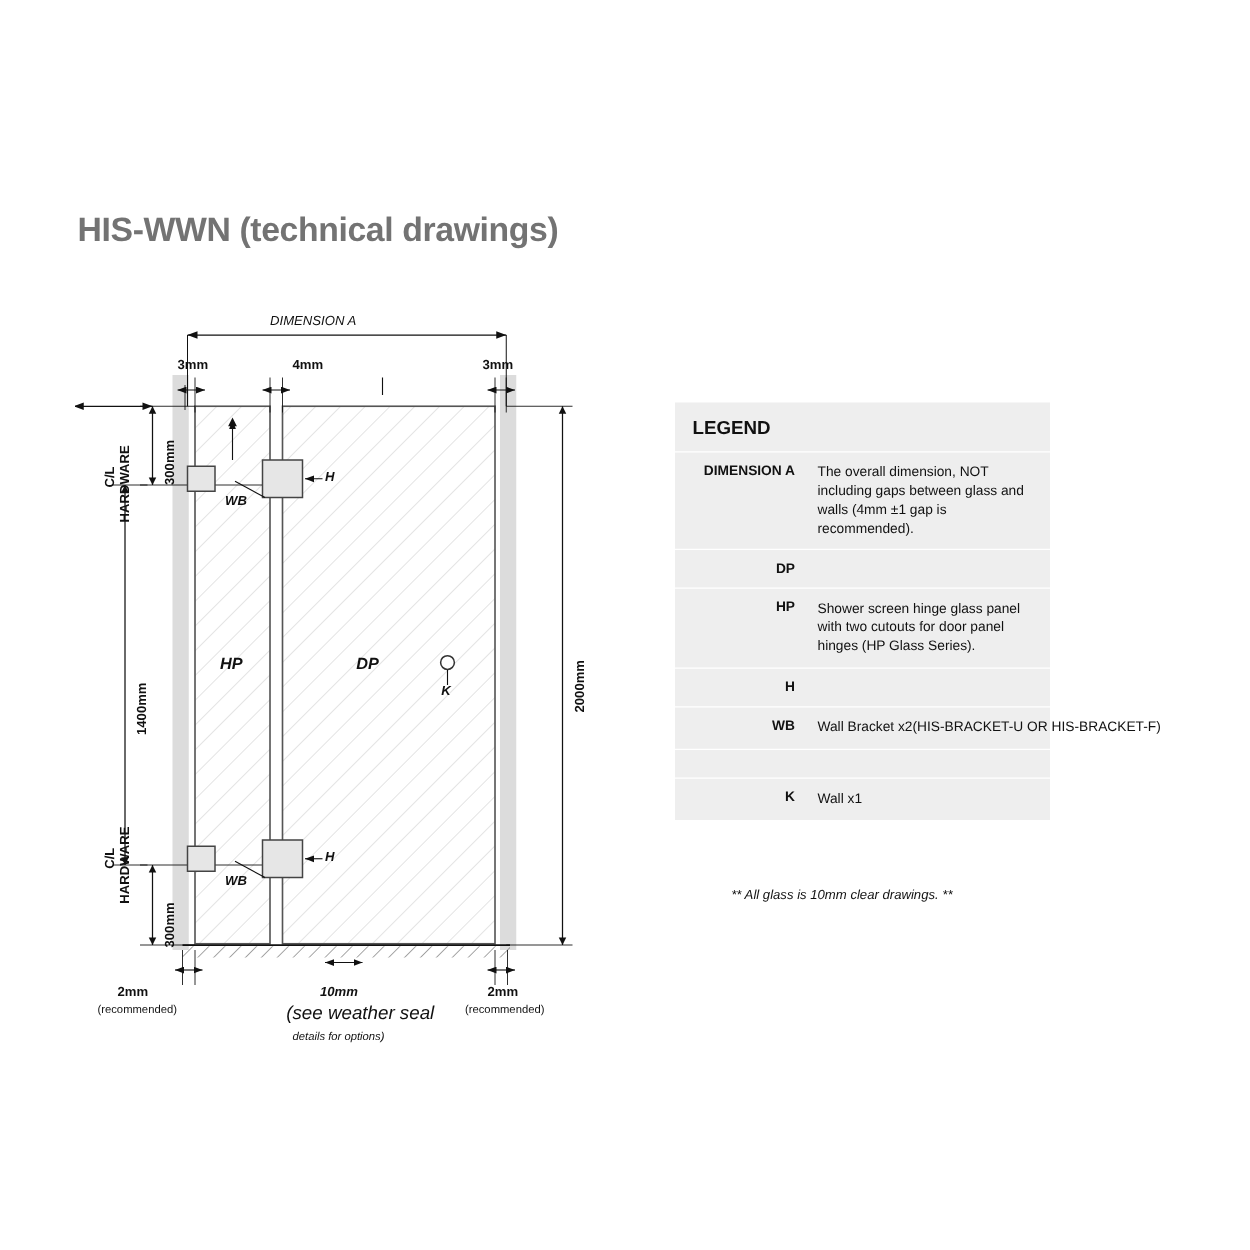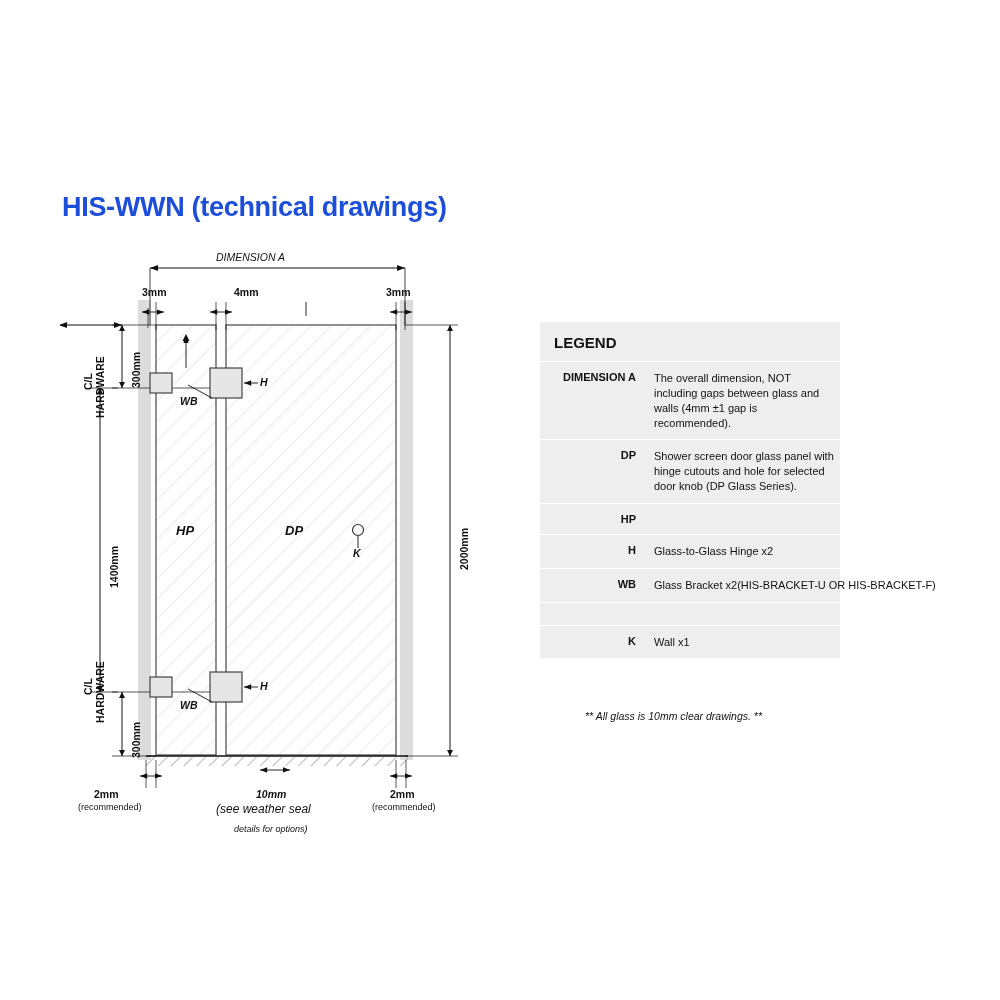--- a/index.html
+++ b/index.html
@@ -11,25 +11,25 @@
     width: 1000px;
     height: 1000px;
     position: relative;
     font-family: "Liberation Sans", sans-serif;
     color: #111111;
     overflow: hidden;
   }
   #page-title {
     position: absolute;
     left: 62px;
-    top: 192px;
+    top: 169px;
     font-size: 27px;
     font-weight: bold;
     letter-spacing: -0.3px;
-    color: #1d4ed8;
+    color: #737373;
   }
 
   
   #drawing {
     position: absolute;
     left: 60px;
     top: 240px;
     width: 460px;
     height: 610px;
   }
@@ -215,48 +215,47 @@
   <div class="lbl bold ital" style="left:120px; top:155px;">WB</div>
   <div class="lbl bold ital" style="left:200px; top:136px;">H</div>
   <div class="lbl bold ital" style="left:120px; top:459px;">WB</div>
   <div class="lbl bold ital" style="left:200px; top:440px;">H</div>
   <div class="lbl bold ital" style="left:293px; top:307px;">K</div>
 
   <div class="lbl bold" style="left:34px; top:548px;">2mm</div>
   <div class="lbl" style="left:18px; top:562px; font-size:9px;">(recommended)</div>
 
   <div class="lbl bold ital" style="left:196px; top:548px;">10mm</div>
-  <div class="lbl ital" style="left:156px; top:562px; font-size:12px;">(see weather seal</div>
+  <div class="lbl ital" style="left:169px; top:562px; font-size:15px;">(see weather seal</div>
   <div class="lbl ital" style="left:174px; top:584px; font-size:9px;">details for options)</div>
 
   <div class="lbl bold" style="left:330px; top:548px;">2mm</div>
   <div class="lbl" style="left:312px; top:562px; font-size:9px;">(recommended)</div>
 </div>
 
 <div id="legend">
   <div class="legend-title">LEGEND</div>
 
   <div class="legend-row">
     <div class="key">DIMENSION A</div>
     <div class="val">The overall dimension, NOT including gaps between glass and walls (4mm ±1 gap is recommended).</div>
   </div>
   <div class="legend-row">
     <div class="key">DP</div>
-    <div class="val">Shower screen door glass panel with hinge cutouts and hole for selected door knob (DP Glass Series).</div>
   </div>
   <div class="legend-row">
     <div class="key">HP</div>
+    <div class="val">Shower screen hinge glass panel with two cutouts for door panel hinges (HP Glass Series).</div>
   </div>
   <div class="legend-row">
     <div class="key">H</div>
-    <div class="val">Glass-to-Glass Hinge x2</div>
   </div>
   <div class="legend-row wide">
     <div class="key">WB</div>
-    <div class="val">Glass Bracket x2(HIS-BRACKET-U OR HIS-BRACKET-F)</div>
+    <div class="val">Wall Bracket x2(HIS-BRACKET-U OR HIS-BRACKET-F)</div>
   </div>
   <div class="legend-row spacer">
     <div class="key"></div>
     <div class="val"></div>
   </div>
   <div class="legend-row">
     <div class="key">K</div>
     <div class="val">Wall x1</div>
   </div>
 </div>

